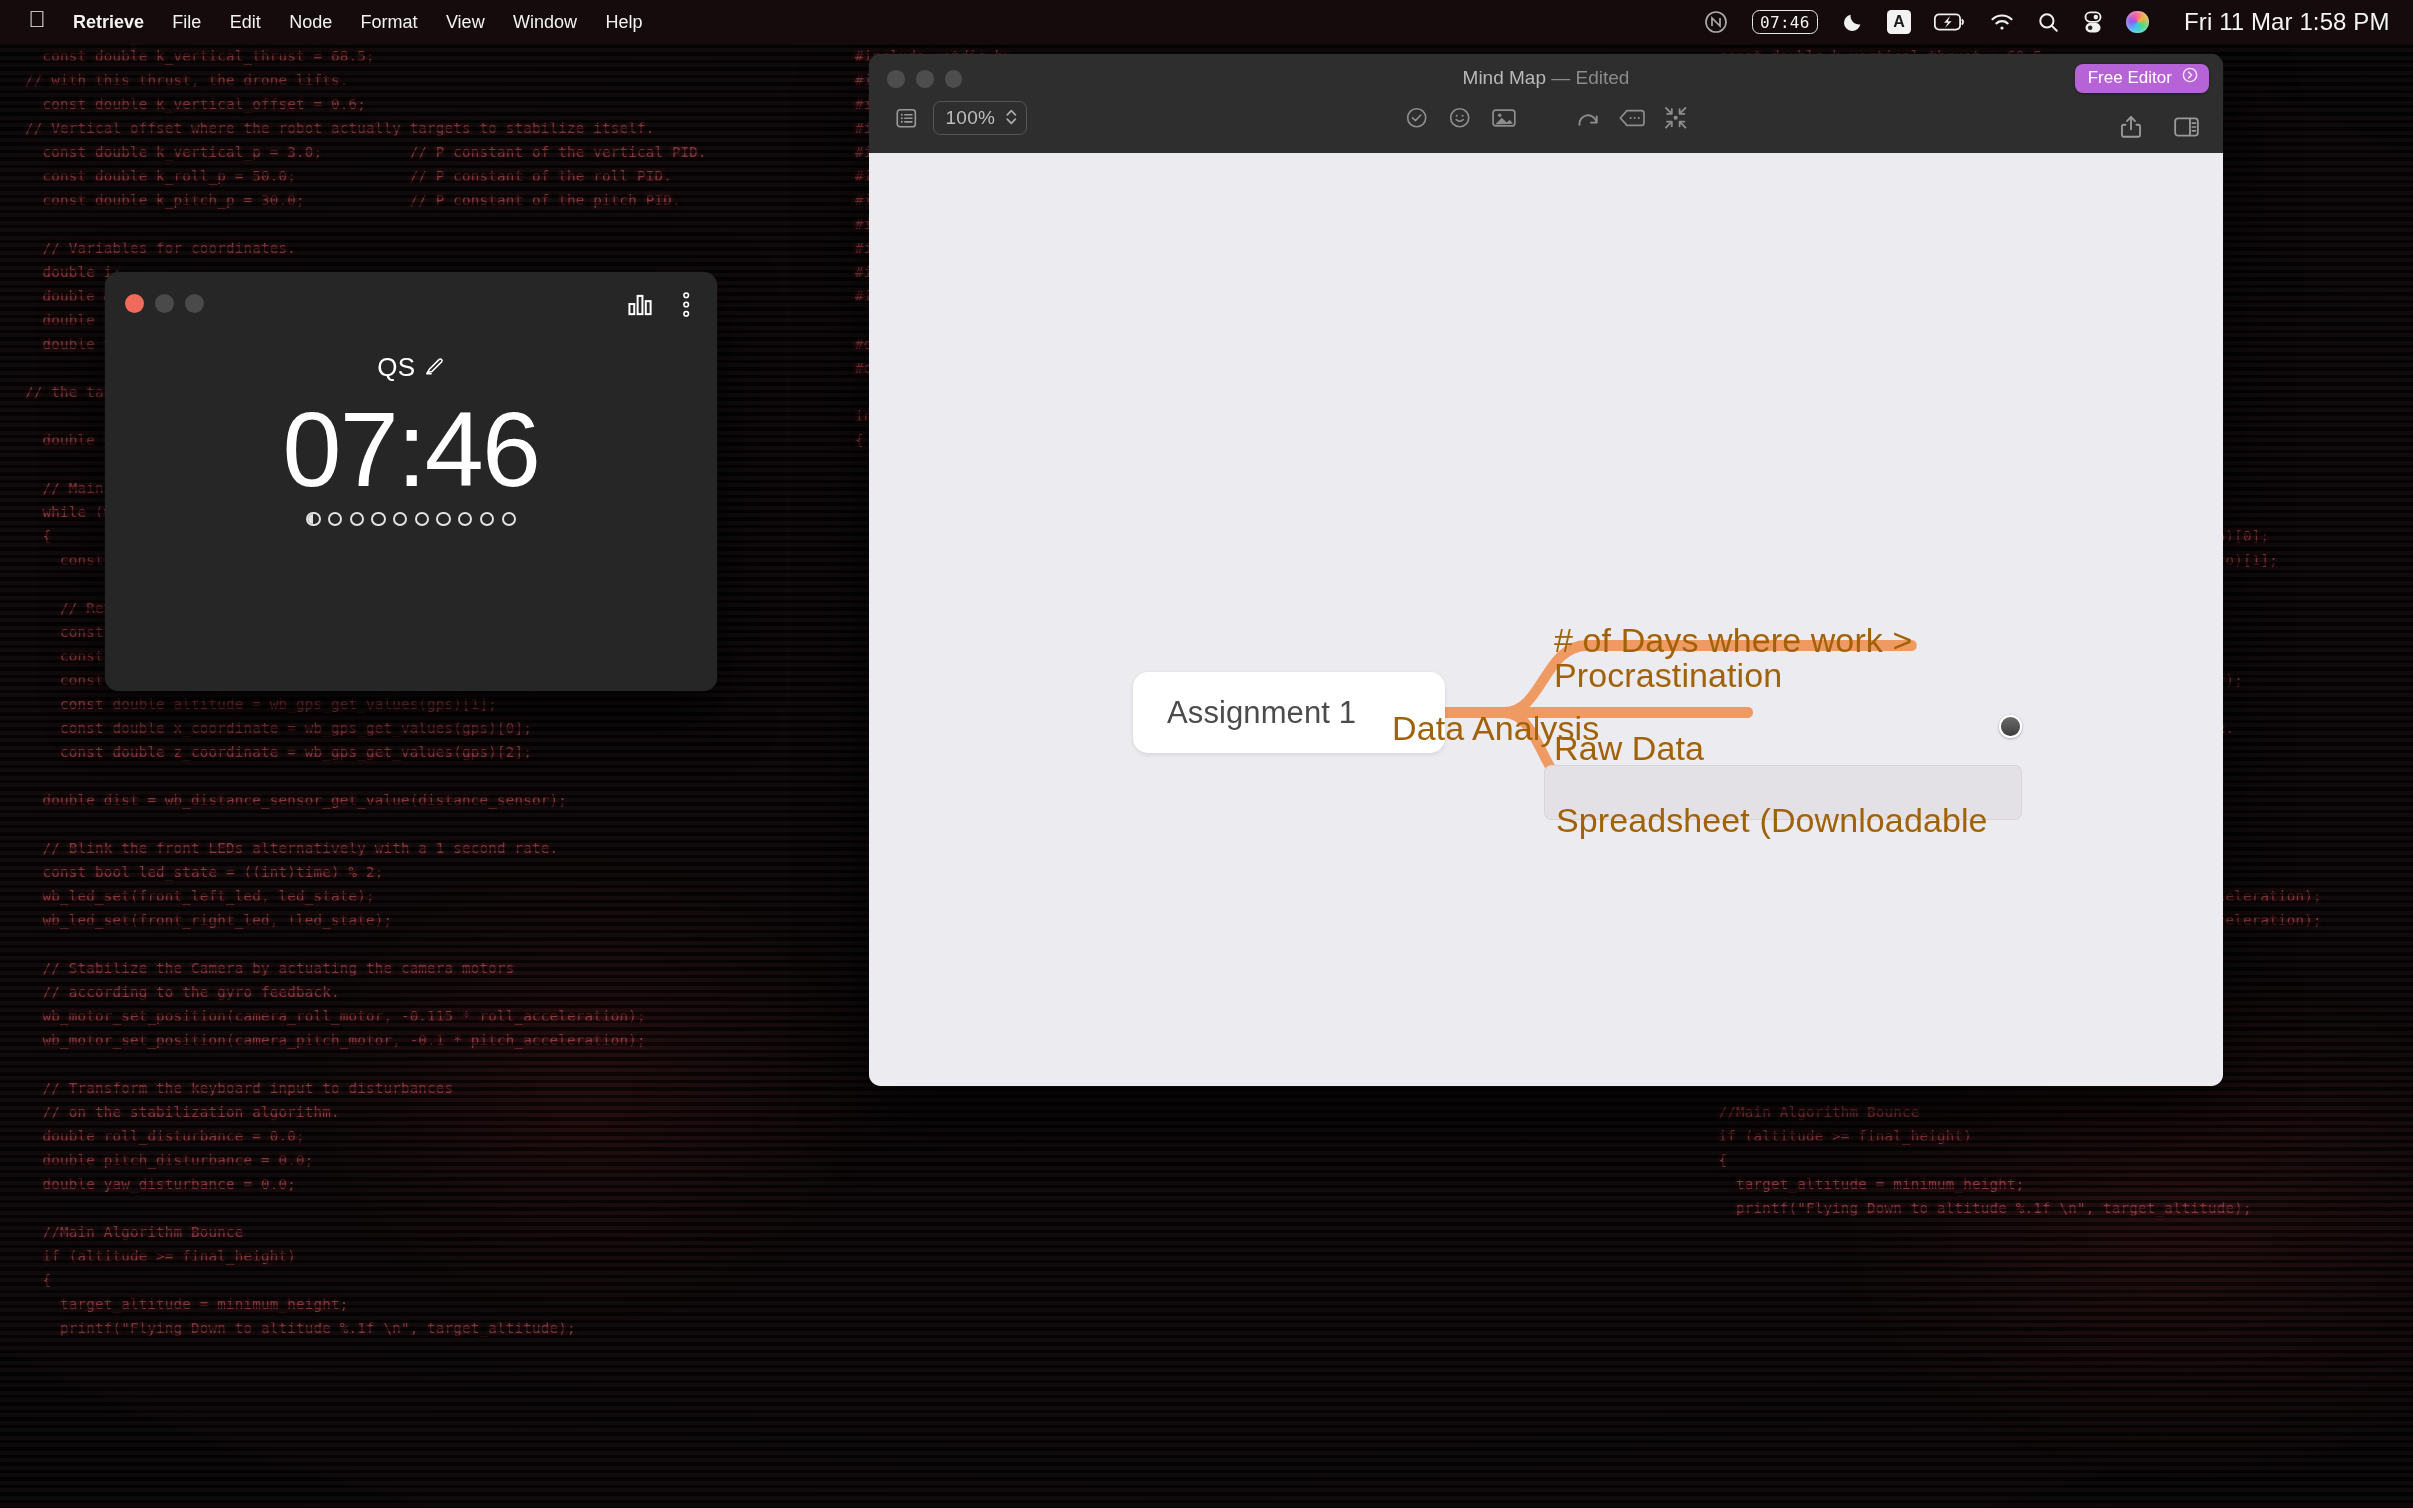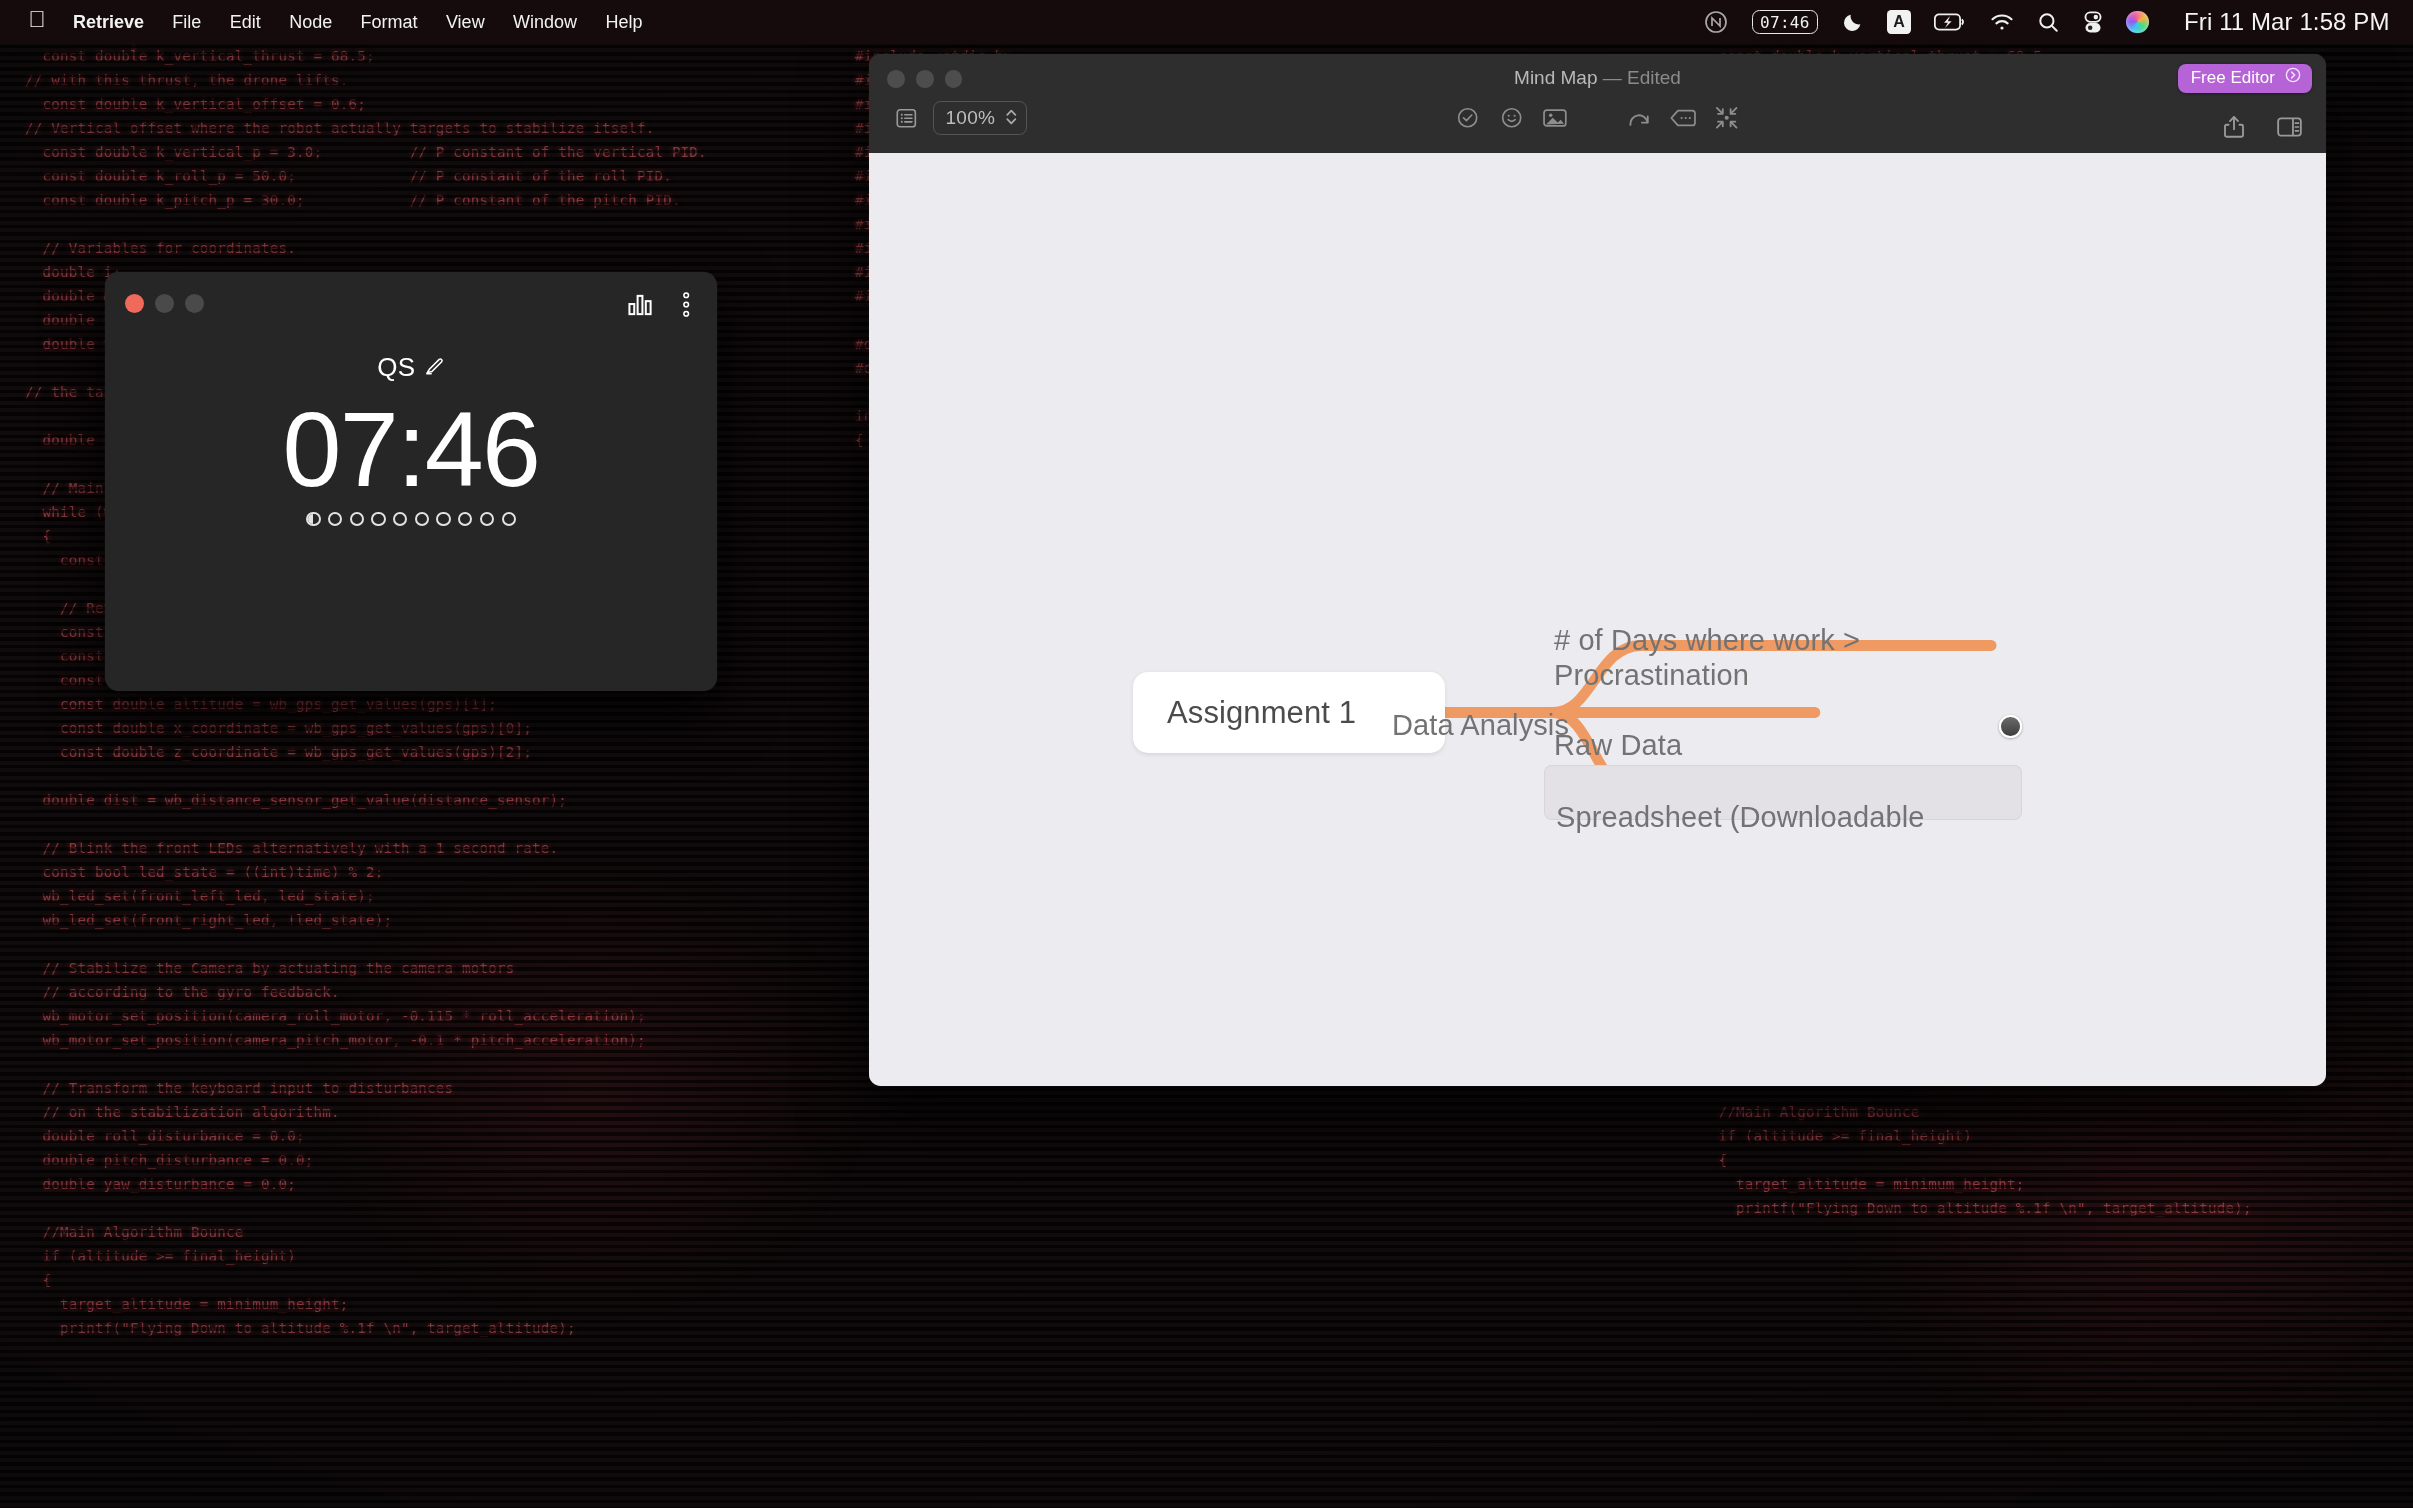--- a/index.html
+++ b/index.html
@@ -120,21 +120,21 @@
     border:2.7px solid #e2e2e2; background:transparent;
     position:relative; overflow:hidden;
   }
   .pdot.half::after{
     content:""; position:absolute; left:-2.7px; top:-2.7px;
     width:7.1px; height:14.2px; background:#e2e2e2;
   }
 
   
   #mindnode-window{
-    position:absolute; left:869px; top:54px; width:1457px; height:1032px;
+    position:absolute; left:869px; top:54px; width:1354px; height:1032px;
     background:#2e2e2e; border-radius:11.7px;
     box-shadow:0 25px 67px rgba(0,0,0,.68), 0 0 0 0.4px rgba(255,255,255,.06);
     z-index:50; overflow:hidden;
     display:flex; flex-direction:column;
   }
   #mn-titlebar{
     position:relative; height:47px; flex:0 0 47px;
     background:#2e2e2e;
   }
   #mn-lights{ position:absolute; left:18.4px; top:16px; display:flex; gap:11px; }
@@ -166,21 +166,21 @@
   #mn-center-tools{ position:absolute; left:50%; transform:translateX(-50%); display:flex; align-items:center; gap:6.7px; }
   #mn-right-tools{ margin-left:auto; display:flex; align-items:center; gap:18.4px; }
 
   
   #canvas{
     flex:1; position:relative; background:#ecebf0; overflow:hidden;
   }
   #map-svg{ position:absolute; left:0; top:0; width:100%; height:100%; }
   .mapnode{
     position:absolute; white-space:nowrap;
-    font-size:29px; color:#737373; letter-spacing:0.1px;
+    font-size:34px; color:#a16207; letter-spacing:0.1px;
   }
   #node-root{
     left:264px; top:519px; width:312px; height:81px;
     background:#fff; border-radius:15px;
     display:flex; align-items:center; padding-left:34px;
     font-size:31px; color:#4b4b4b;
     box-shadow:0 1.7px 4.2px rgba(0,0,0,.09);
   }
   #node-data-analysis{ left:523px; top:556px; }
   #node-days{ left:685px; top:470px; line-height:35px; white-space:normal; width:360px; }

